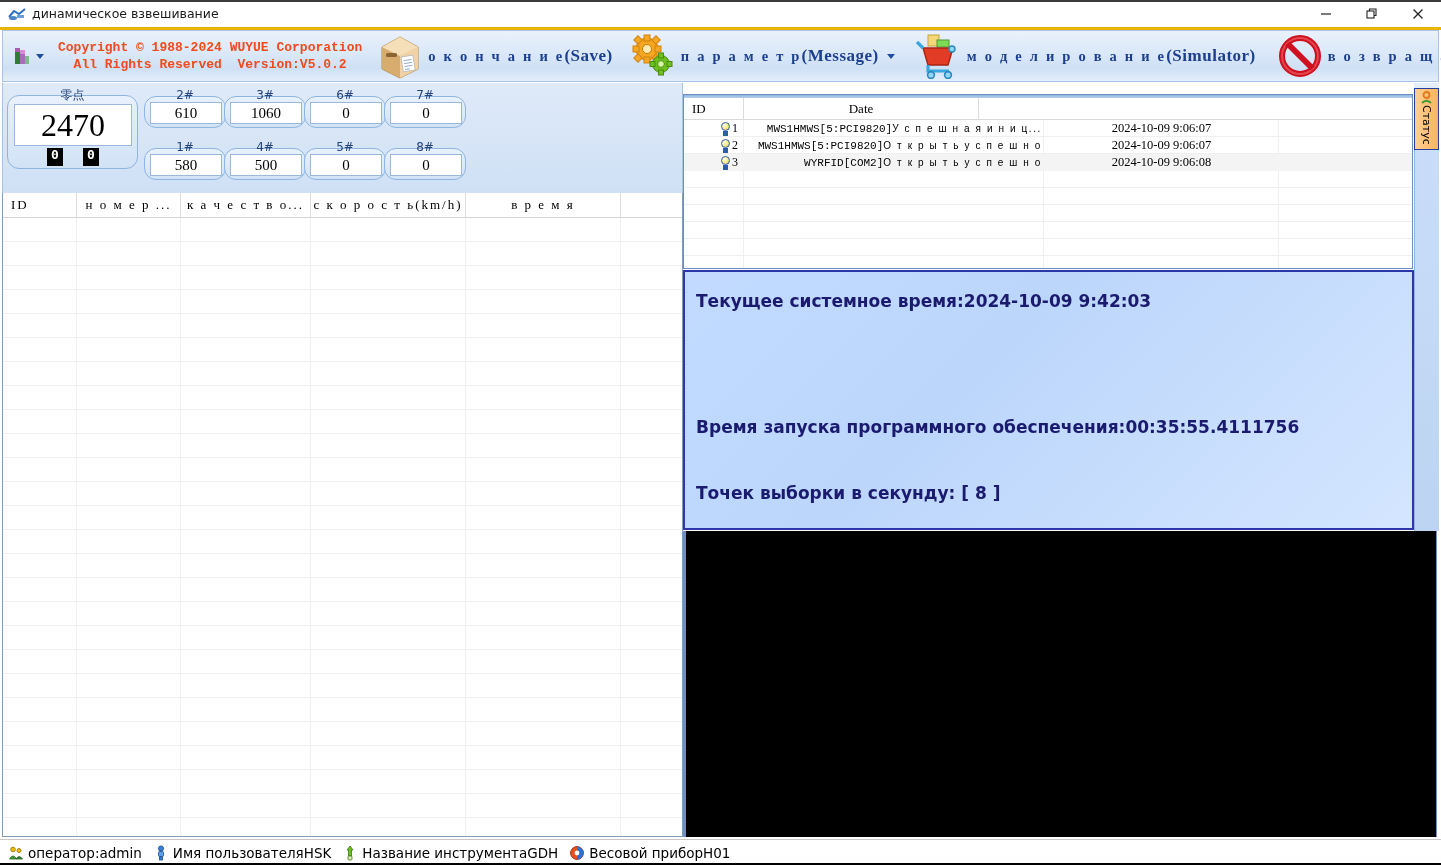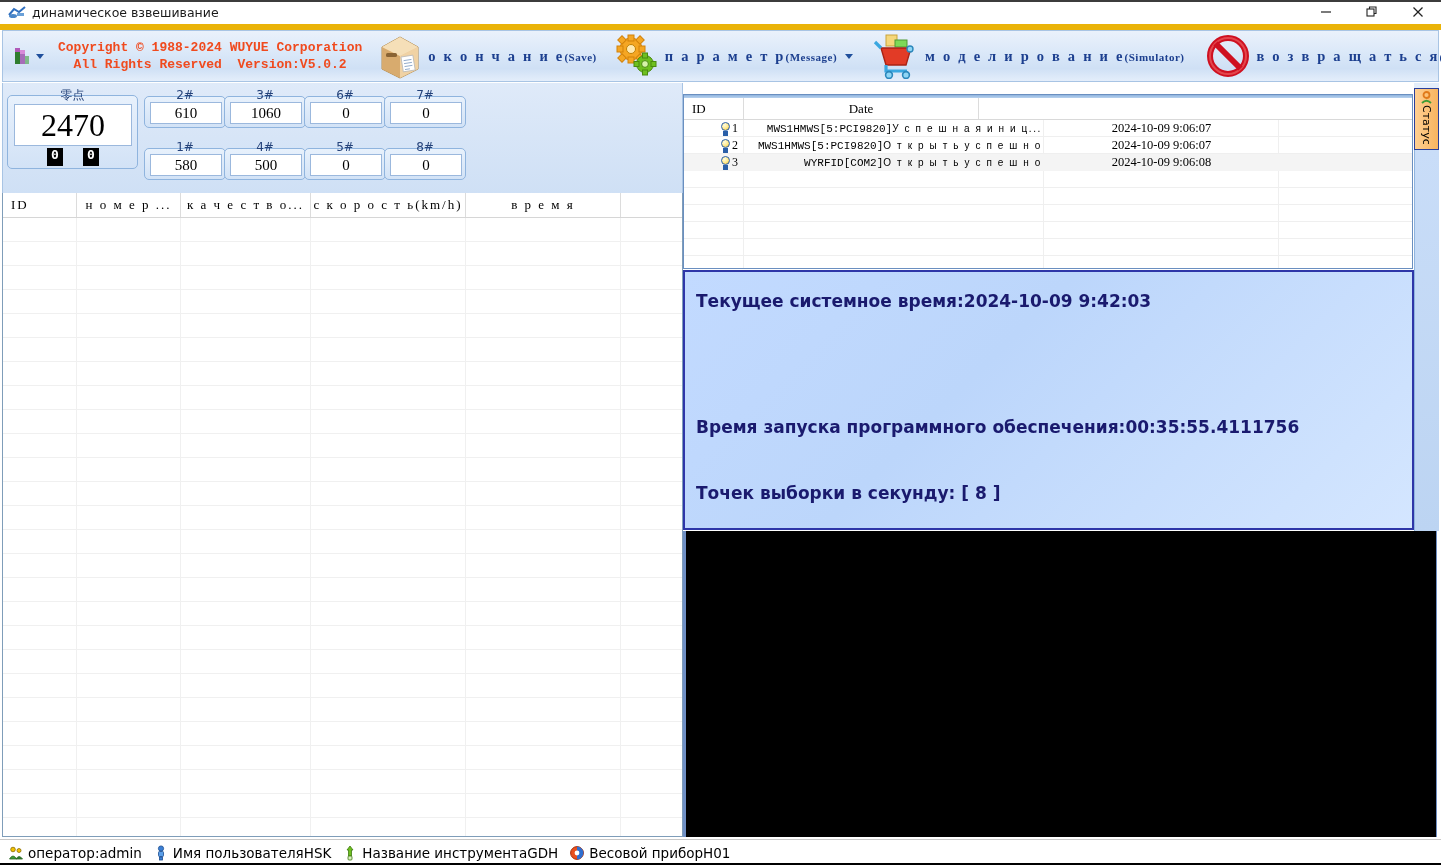--- a/index.html
+++ b/index.html
@@ -12,21 +12,21 @@
   #app {
     position: relative;
     width: 1441px; height: 865px;
     background: #ffffff;
   }
 
   
   .titlebar {
     position: absolute; left: 0; top: 0; width: 1441px; height: 30px;
     background: #ffffff;
-    border-bottom: 6px solid #eab308;
+    border-bottom: 3px solid #eab308;
     display: flex; align-items: center;
   }
   .titlebar-topline {
     position: absolute; left:0; top:0; width:1441px; height:2px;
     background:#3c3c3c;
   }
   .title-icon {
     margin-left: 8px; width: 18px; height: 16px; position: relative;
   }
   .title-text {
@@ -62,21 +62,21 @@
   }
   .rbtn {
     display: flex; align-items: center; gap: 6px; height: 50px;
     padding: 0 8px; cursor: pointer;
   }
   .rbtn-label {
     color: #1c3f8f; font-size: 14.5px; font-weight: bold;
     font-family: "Liberation Serif", serif; letter-spacing: 2.2px;
     white-space: nowrap;
   }
-  .rbtn-label small { font-size: 11px; letter-spacing: 0.5px; }
+  .rbtn-label small { font-size: 17px; letter-spacing: 0.5px; }
 
   
   .ico { position: relative; flex: 0 0 auto; }
   .ico-box { width: 44px; height: 46px; }
   .ico-gear { width: 46px; height: 44px; }
   .ico-cart { width: 46px; height: 46px; }
   .ico-stop { width: 44px; height: 44px; }
 
   .caret-small {
     width: 0; height: 0; border-left: 4px solid transparent;
@@ -85,21 +85,21 @@
   }
 
   
   .left-panel {
     position: absolute; left: 2px; top: 83px; width: 681px; height: 110px;
     background: linear-gradient(to bottom,#dfeaf9,#cfe0f5);
     border-left: 1px solid #a8c4e4; border-right: 1px solid #a8c4e4;
   }
   .gbox {
     position: absolute;
-    border: 1px solid #8fb4de; border-radius: 5px;
+    border: 1px solid #8fb4de; border-radius: 12px;
     background: linear-gradient(to bottom,#e8f1fc,#d2e2f6);
   }
   .gbox > .cap {
     position: absolute; top: -9px; left: 50%; transform: translateX(-50%);
     background: transparent; padding: 0 5px; font-size: 12px;
     color: #24427a; font-family: "DejaVu Sans", sans-serif;
     white-space: nowrap;
   }
   .gbox-zero { left: 4px; top: 12px; width: 131px; height: 74px; }
   .zero-val {

